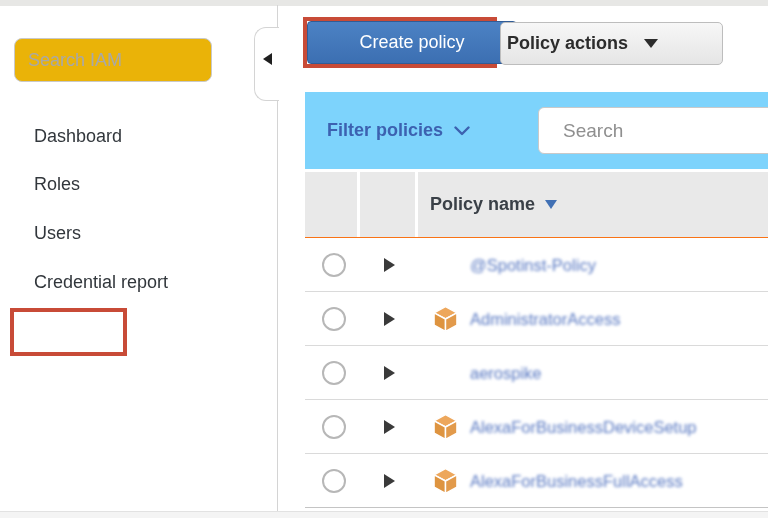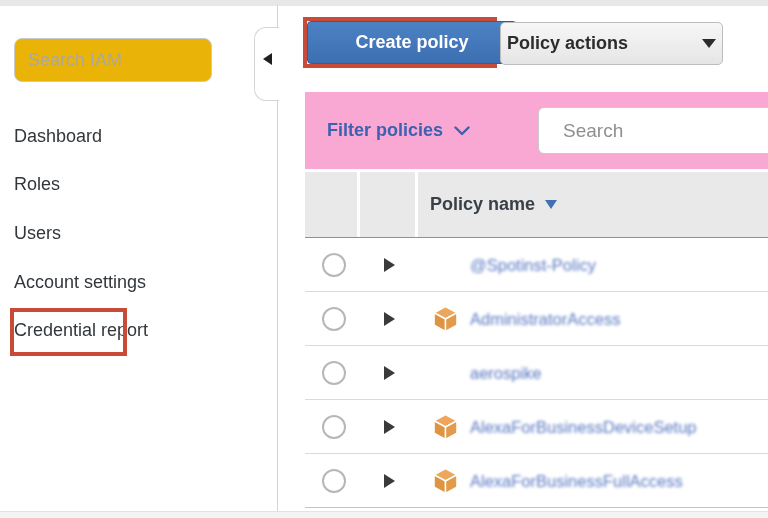--- a/index.html
+++ b/index.html
@@ -17,21 +17,21 @@
   .sidebar-search{
     position:absolute;left:14px;top:38px;width:198px;height:44px;
     border:1px solid #c9c9c9;border-radius:8px;background:#eab308;
     font-family:"Liberation Sans",sans-serif;font-size:18px;color:#444;
     padding:0 0 0 13px;box-sizing:border-box;outline:none;
   }
   .sidebar-search::placeholder{color:#a8a8a8;}
   .nav{position:absolute;left:14px;top:112px;width:230px;}
   .nav-item{
     height:48.6px;display:flex;align-items:center;
-    font-size:18px;color:#32373c;cursor:pointer;white-space:nowrap;
+    font-size:18px;color:#32373c;cursor:pointer;white-space:nowrap;margin-left:20px;
   }
   .nav-item.active .nav-label{font-weight:bold;}
   .annotation-box{
     position:absolute;border:4px solid #c84b37;box-sizing:border-box;
     pointer-events:none;
   }
   .annot-policies{left:10px;top:308px;width:117px;height:48px;}
 
   
   .v-divider{position:absolute;left:277px;top:5px;width:1px;height:506px;background:#d4d4d4;z-index:1;}
@@ -43,36 +43,36 @@
   .collapse-tri{
     position:absolute;left:8px;top:25px;width:0;height:0;
     border-right:9px solid #1f1f1f;border-top:6.5px solid transparent;border-bottom:6.5px solid transparent;
   }
 
   
   .annot-create{left:303px;top:17px;width:194px;height:51px;}
   .btn-create{
     position:absolute;left:307px;top:21px;width:210px;height:43px;
     background:linear-gradient(#4c82c4,#3c6fb2);border:1px solid #315c96;border-radius:4px;
-    color:#fff;font-weight:bold;font-size:18px;
+    color:#fff;font-weight:normal;font-size:18px;
     display:flex;align-items:center;justify-content:center;cursor:pointer;box-sizing:border-box;
     font-family:"Liberation Sans",sans-serif;
   }
   .btn-actions{
     position:absolute;left:500px;top:22px;width:223px;height:43px;
     background:linear-gradient(#f7f7f7,#e5e5e5);border:1px solid #bdbdbd;border-radius:5px;
     color:#2c2c2c;font-weight:bold;font-size:18px;
-    display:flex;align-items:center;justify-content:space-between;gap:16px;cursor:pointer;box-sizing:border-box;
+    display:flex;align-items:center;justify-content:flex-start;gap:16px;cursor:pointer;box-sizing:border-box;
     font-family:"Liberation Sans",sans-serif;
   }
   .caret-down{width:0;height:0;border-top:9px solid #2c2c2c;border-left:7px solid transparent;border-right:7px solid transparent;}
 
   
   .panel{position:absolute;left:305px;top:92px;width:463px;height:411px;}
-  .filter-bar{position:absolute;left:0;top:0;width:463px;height:77px;background:#f9a8d4;}
+  .filter-bar{position:absolute;left:0;top:0;width:463px;height:77px;background:#7dd3fc;}
   .filter-link{
     position:absolute;left:22px;top:0;height:77px;display:flex;align-items:center;gap:11px;
     color:#3c61b0;font-weight:bold;font-size:18px;cursor:pointer;
   }
   .search-box{
     position:absolute;left:233px;top:15px;width:252px;height:47px;background:#fff;
     border:1px solid #c9c9c9;border-radius:6px;box-sizing:border-box;
     display:flex;align-items:center;padding-left:14px;gap:8px;
   }
   .search-box input{
@@ -121,23 +121,20 @@
     <div class="nav-item">
     <span class="nav-label">Dashboard</span>
   </div>
     <div class="nav-item">
     <span class="nav-label">Roles</span>
   </div>
     <div class="nav-item">
     <span class="nav-label">Users</span>
   </div>
     <div class="nav-item">
-    <span class="nav-label">Account settings</span>
-  </div>
-    <div class="nav-item">
     <span class="nav-label">Credential report</span>
   </div>
   </div>
 
 <div class="annotation-box annot-policies"></div>
 
 <div class="v-divider"></div>
 <div class="collapse-tab">
   <span class="collapse-tri"></span>
 </div>

